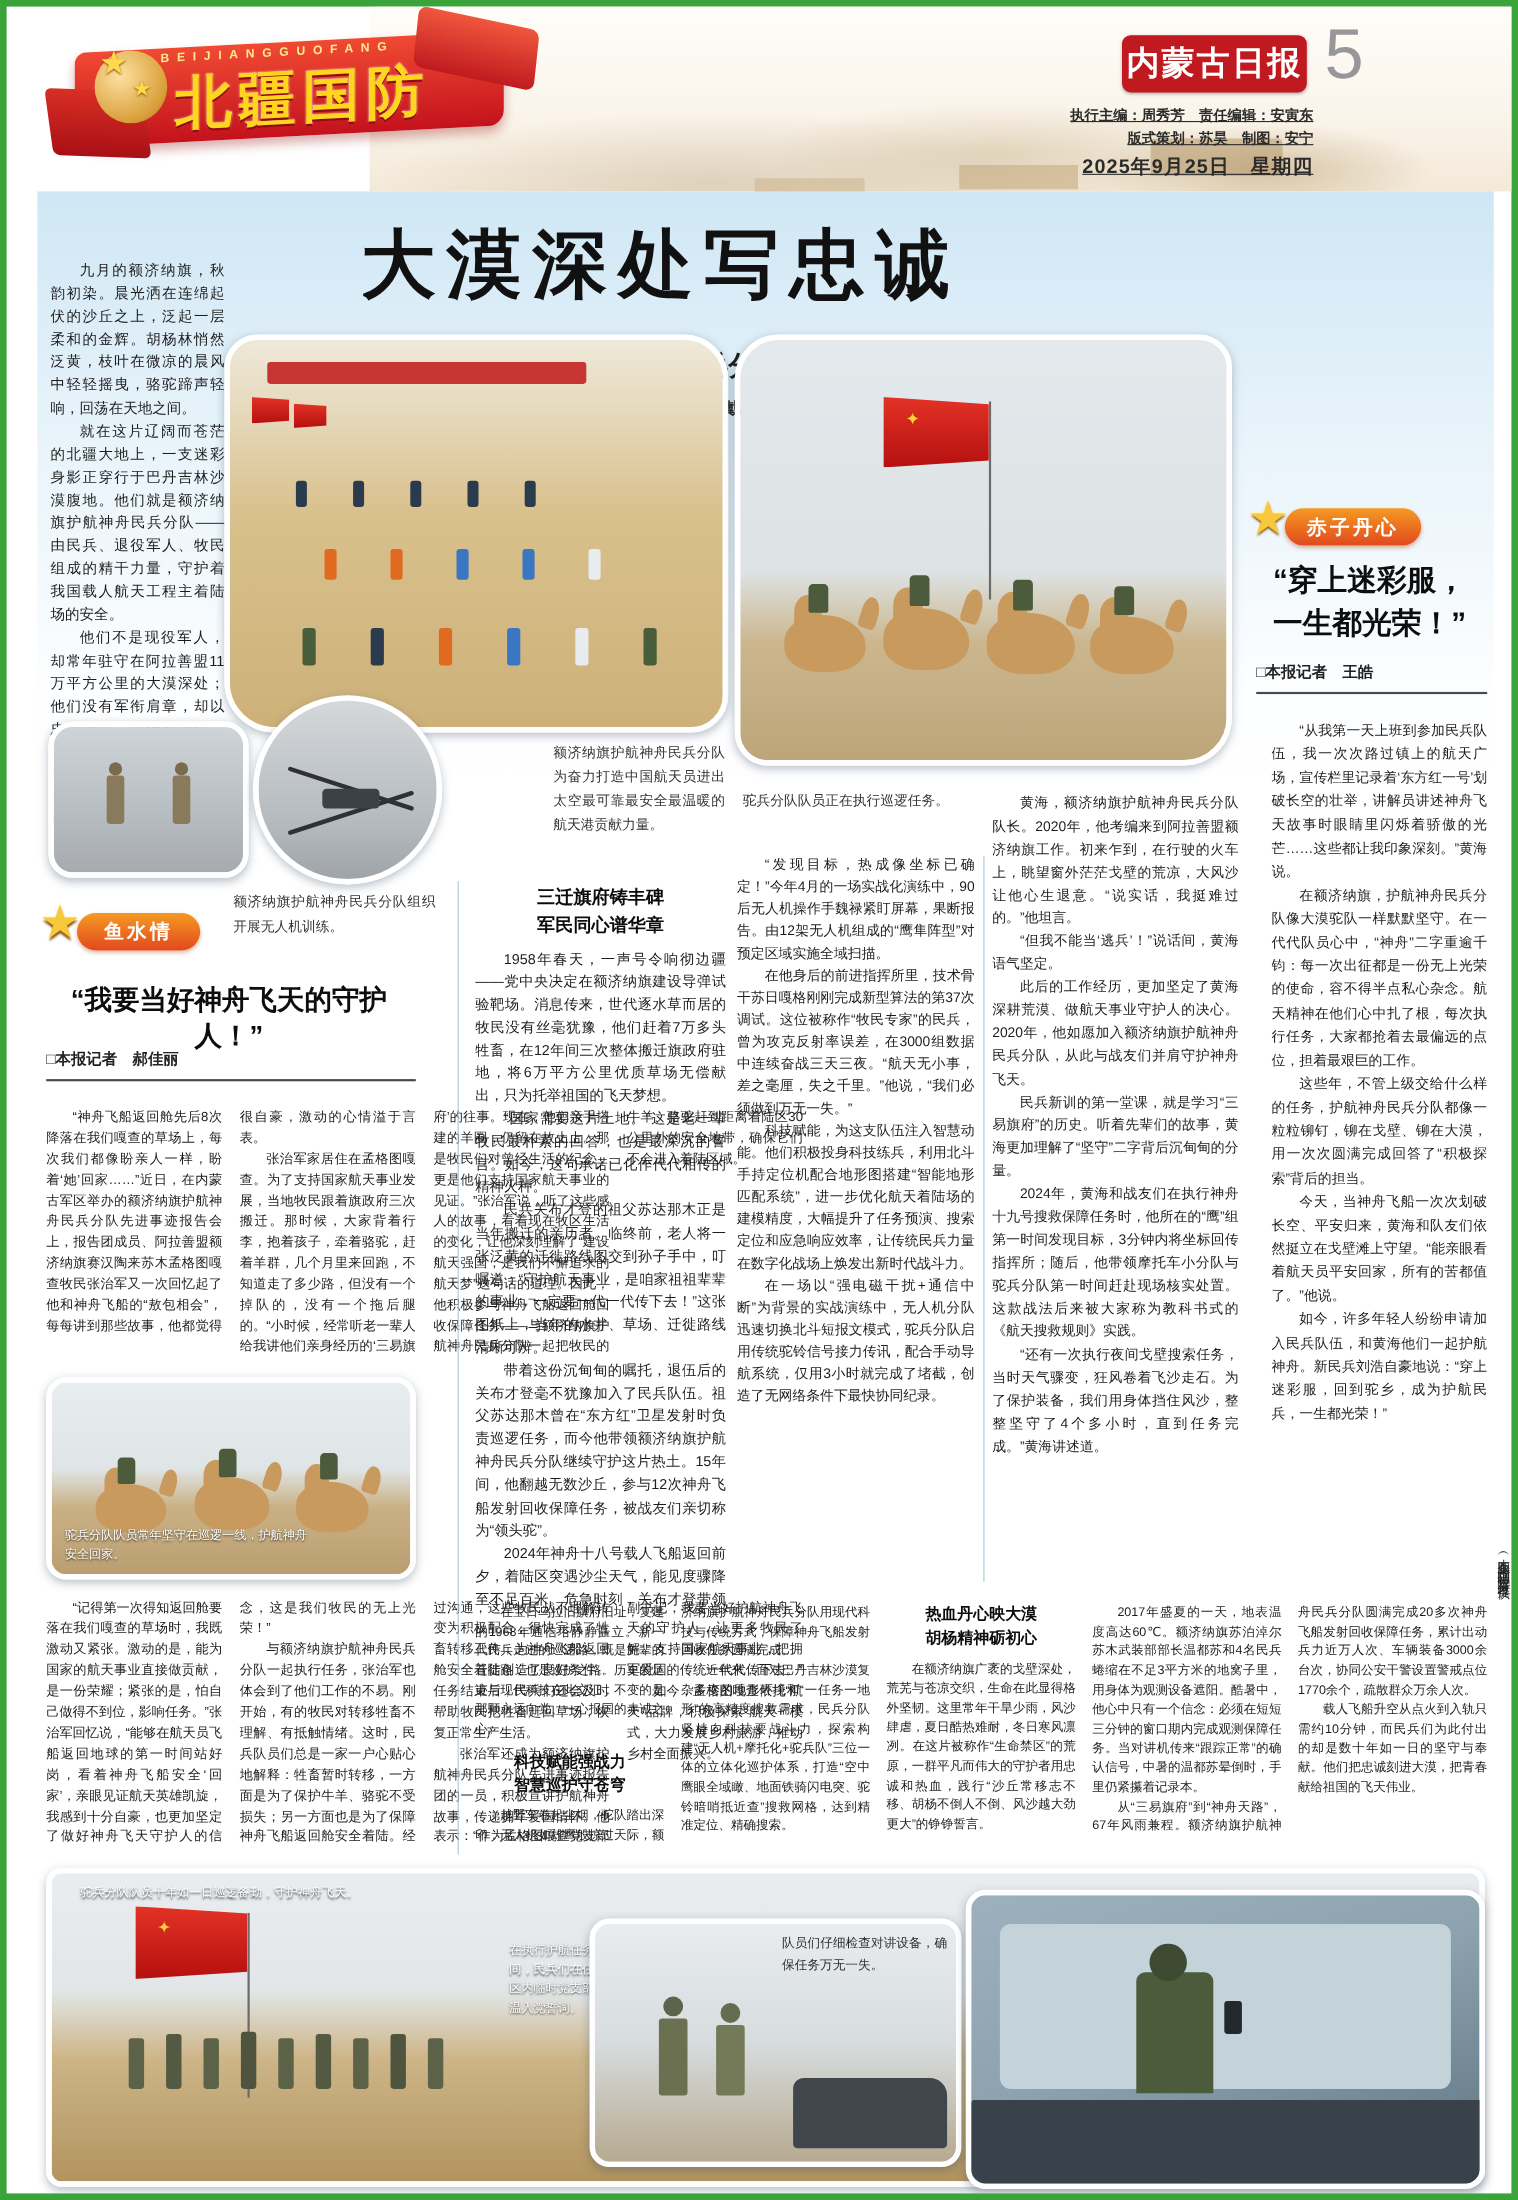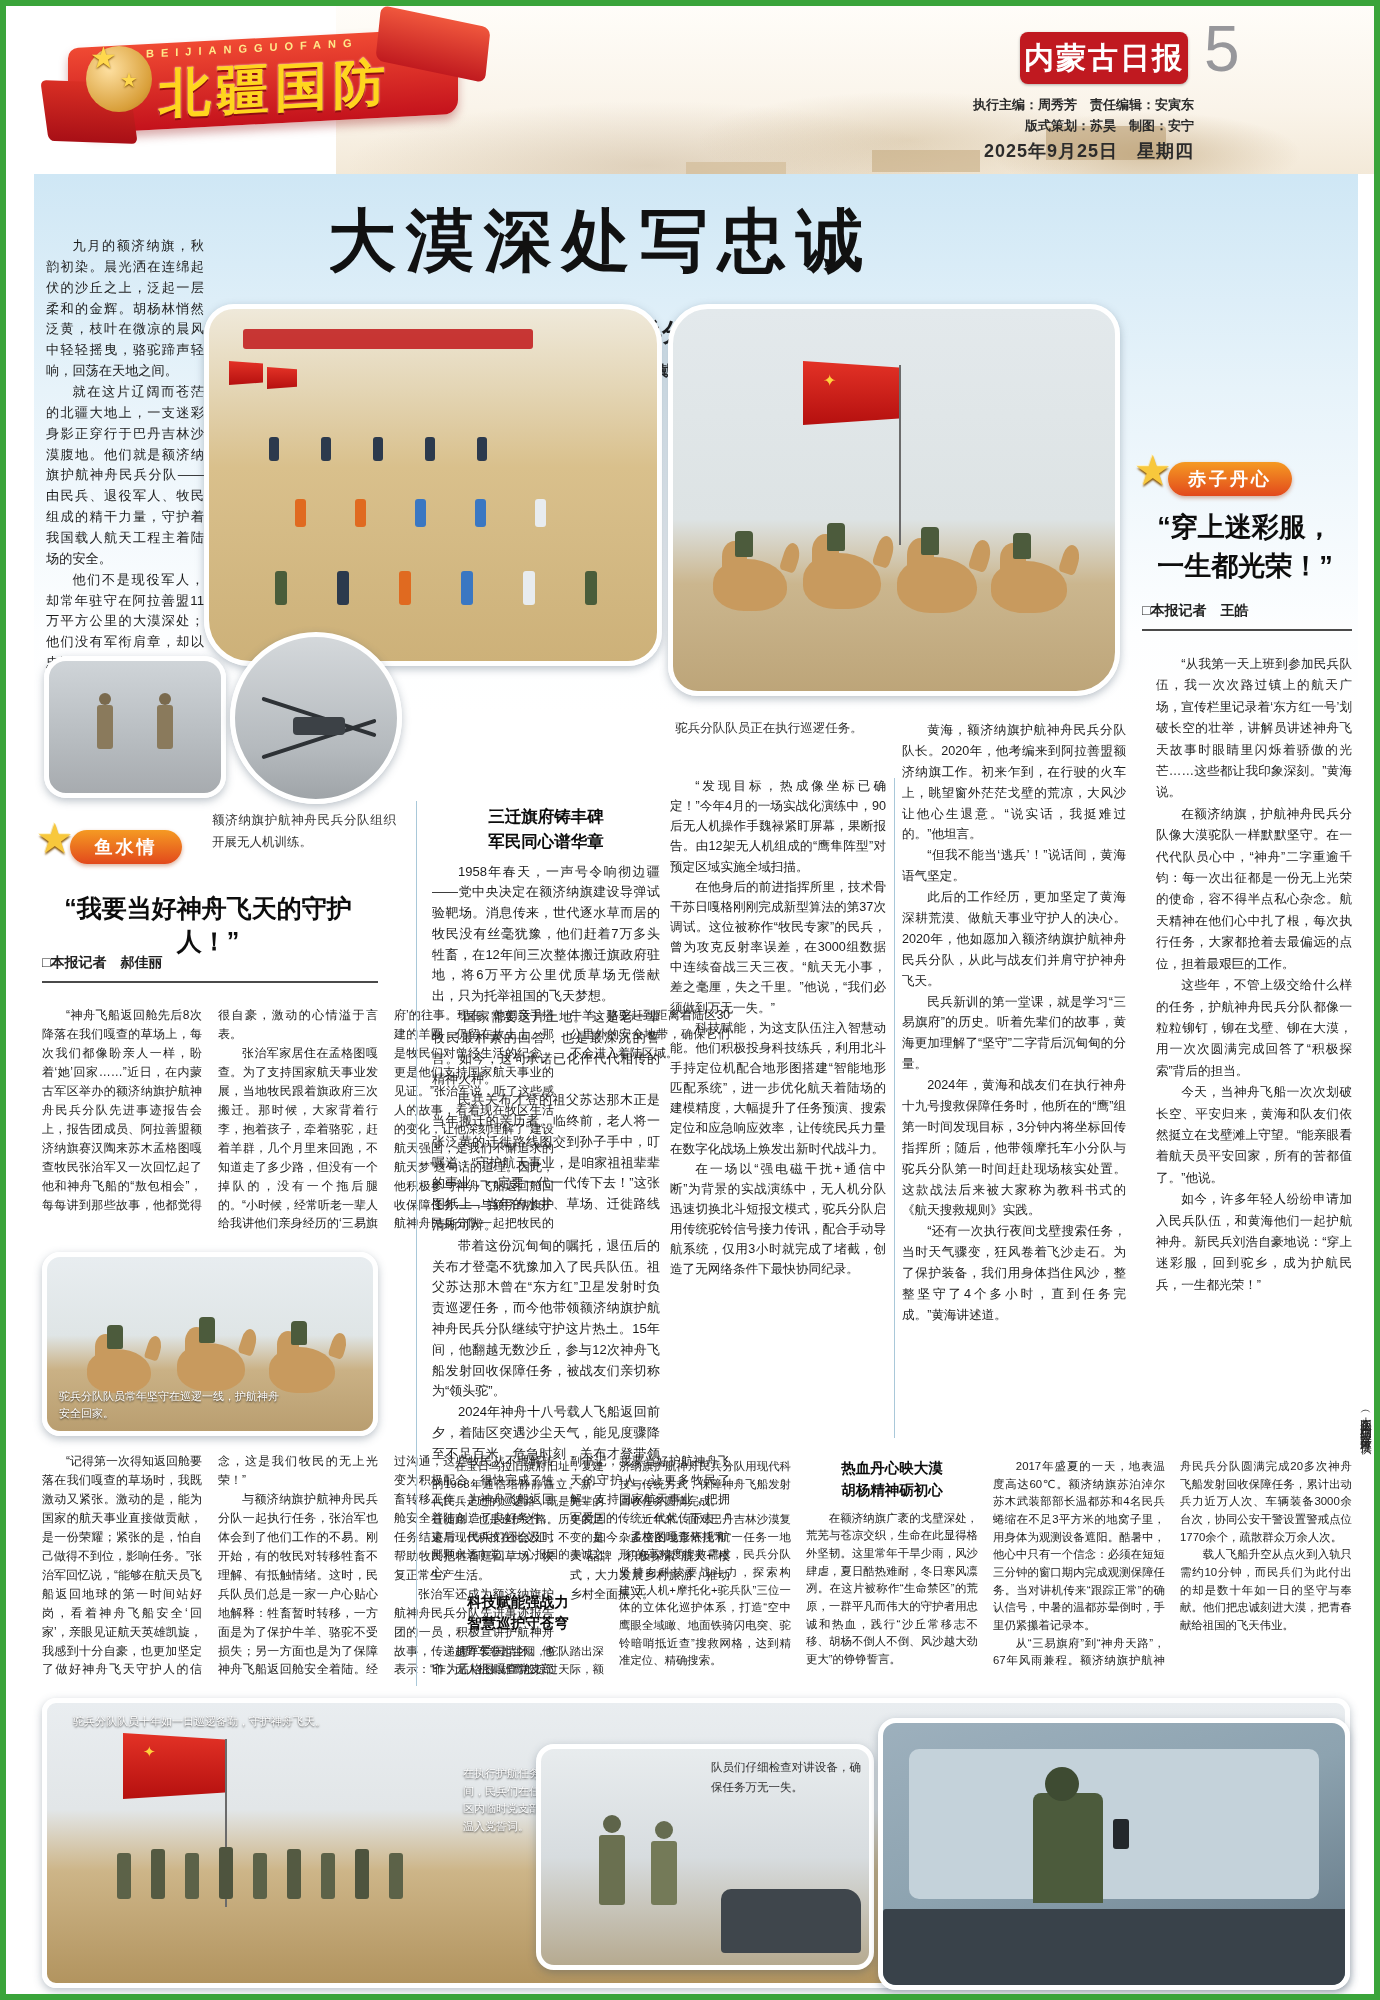--- a/index.html
+++ b/index.html
@@ -18,21 +18,21 @@
   .ribbon .band{position:absolute;left:18px;top:26px;width:390px;height:86px;background:linear-gradient(180deg,#f04a33,#c4121c);border-radius:10px 28px 14px 30px;transform:skewY(-3deg);box-shadow:0 6px 10px rgba(150,20,20,.35);}
   .ribbon .tail{position:absolute;left:-6px;top:70px;width:90px;height:60px;background:linear-gradient(180deg,#d92f24,#a80f16);transform:skewY(10deg) rotate(-8deg);border-radius:6px;}
   .ribbon .tail2{position:absolute;right:-8px;top:4px;width:110px;height:56px;background:linear-gradient(180deg,#f0573d,#c01a1f);transform:skewY(6deg) rotate(6deg);border-radius:8px;}
   .pinyin{position:absolute;left:96px;top:30px;font-size:11px;letter-spacing:7px;color:#ffe98a;font-weight:bold;transform:skewY(-3deg);}
   .banner-title{position:absolute;left:70px;top:42px;width:310px;text-align:center;font-size:52px;font-weight:900;color:#ffd51e;letter-spacing:6px;transform:skewY(-3deg);
     text-shadow:0 2px 0 #8f0d12,0 0 2px #fff;}
   .banner-star{position:absolute;font-size:30px;color:#ffd84d;text-shadow:0 1px 2px #7a4a00;}
   .gold-dot{position:absolute;left:36px;top:34px;width:66px;height:66px;border-radius:50%;background:radial-gradient(circle at 35% 35%,#ffe9a8,#d9a53a 70%,#a8741e);opacity:.95;}
   .masthead-logo{left:1014px;top:26px;width:168px;height:52px;background:#c01920;border-radius:8px;color:#fff;text-align:center;line-height:52px;font-size:30px;font-weight:900;font-family:"Liberation Serif","DejaVu Serif",serif;letter-spacing:2px;box-shadow:0 1px 3px rgba(0,0,0,.3);}
   .pagenum{left:1198px;top:6px;font-size:64px;color:#97979b;font-weight:400;}
-  .editors{left:850px;top:88px;width:338px;text-align:right;font-size:13px;line-height:1.65;color:#2b2b2b;font-weight:bold;}
+  .editors{left:850px;top:88px;width:338px;text-align:right;font-size:13px;line-height:1.65;color:#2b2b2b;font-weight:bold;text-decoration:underline;}
   .editors .date{font-size:18px;letter-spacing:1px;}
   
   .feature-bg{left:28px;top:168px;width:1324px;height:540px;background:linear-gradient(180deg,#cfe7f5 0%,#e7f3fa 40%,#fdfeff 85%,#ffffff 100%);}
   .headline{left:225px;top:190px;width:740px;text-align:center;font-size:68px;font-weight:900;letter-spacing:10px;color:#111;}
   .subhead-line{left:225px;top:310px;width:740px;text-align:center;font-size:25px;font-weight:900;color:#1a1a1a;}
   .feature-byline{left:225px;top:356px;width:740px;text-align:center;font-size:15px;font-weight:bold;color:#222;}
   .intro{left:40px;top:230px;width:158px;font-size:13.2px;line-height:1.62;text-align:justify;}
   .intro .para{margin:0;text-indent:2em;}
   
   .photo{border:5px solid #fff;box-shadow:0 3px 9px rgba(60,80,100,.35);box-sizing:border-box;overflow:hidden;}
@@ -152,20 +152,21 @@
     <i class="head-dot" style="left:50px;top:32px;width:12px;height:12px;background:#7a6a4e;"></i>
     <i class="fig" style="left:108px;top:44px;width:16px;height:44px;background:#8a7a5c;"></i>
     <i class="head-dot" style="left:110px;top:32px;width:12px;height:12px;background:#7a6a4e;"></i>
   </div>
   <div class="abs photo ph-drone-c">
     <i class="drone-arm" style="left:24px;top:78px;width:120px;transform:rotate(18deg);"></i>
     <i class="drone-arm" style="left:24px;top:100px;width:120px;transform:rotate(-18deg);"></i>
     <i class="drone-body" style="left:58px;top:80px;width:52px;height:18px;"></i>
   </div>
 
+  <div class="abs cap" style="left:497px;top:668px;width:156px;">额济纳旗护航神舟民兵分队为奋力打造中国航天员进出太空最可靠最安全最温暖的航天港贡献力量。</div>
   <div class="abs cap" style="left:655px;top:712px;width:216px;text-align:center;">驼兵分队队员正在执行巡逻任务。</div>
   <div class="abs cap" style="left:206px;top:804px;width:184px;">额济纳旗护航神舟民兵分队组织开展无人机训练。</div>
 
   <span class="abs badge-star" style="left:30px;top:812px;">★</span>
   <div class="abs badge" style="left:64px;top:824px;width:112px;">鱼水情</div>
   <div class="abs art-headline" style="left:32px;top:886px;width:340px;font-size:25px;">“我要当好神舟飞天的守护人！”</div>
   <div class="abs byline-row" style="left:36px;top:948px;width:336px;">□本报记者　郝佳丽</div>
   <div class="abs cols2 body-txt" style="left:36px;top:1000px;width:336px;height:238px;">
       <p class="para">“神舟飞船返回舱先后8次降落在我们嘎查的草场上，每次我们都像盼亲人一样，盼着‘她’回家……”近日，在内蒙古军区举办的额济纳旗护航神舟民兵分队先进事迹报告会上，报告团成员、阿拉善盟额济纳旗赛汉陶来苏木孟格图嘎查牧民张治军又一次回忆起了他和神舟飞船的“敖包相会”，每每讲到那些故事，他都觉得很自豪，激动的心情溢于言表。</p>
       <p class="para">张治军家居住在孟格图嘎查。为了支持国家航天事业发展，当地牧民跟着旗政府三次搬迁。那时候，大家背着行李，抱着孩子，牵着骆驼，赶着羊群，几个月里来回跑，不知道走了多少路，但没有一个掉队的，没有一个拖后腿的。“小时候，经常听老一辈人给我讲他们亲身经历的‘三易旗府’的往事。现在，他们亲手搭建的羊圈，仍留在故土上。那是牧民们对曾经生活的纪念，更是他们支持国家航天事业的见证。”张治军说，听了这些感人的故事，看着现在牧区生活的变化，让他深刻理解了“建设航天强国，是我们不懈追求的航天梦”这句话的道理。因此，他积极参与神舟飞船返回舱回收保障任务——与额济纳旗护航神舟民兵分队一起把牧民的牛羊、骆驼赶到距离着陆区30公里外的安全地带，确保它们不会进入着陆区域。</p>

